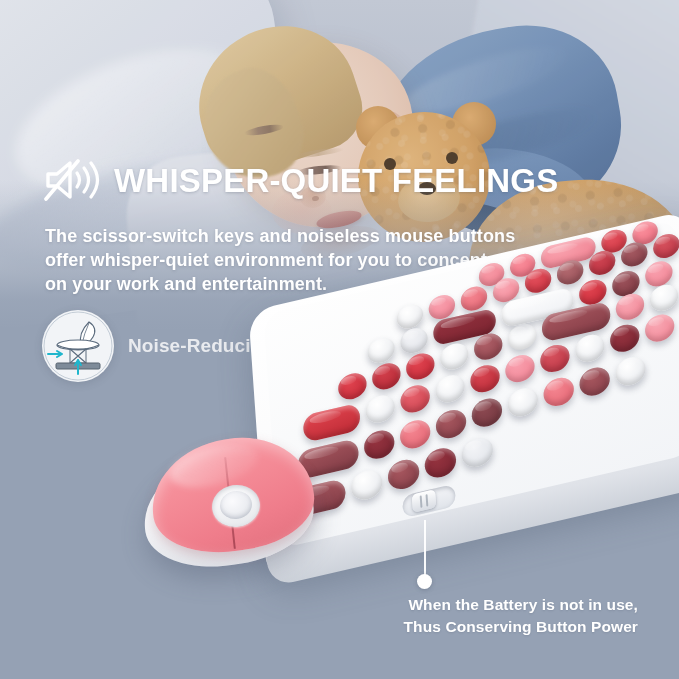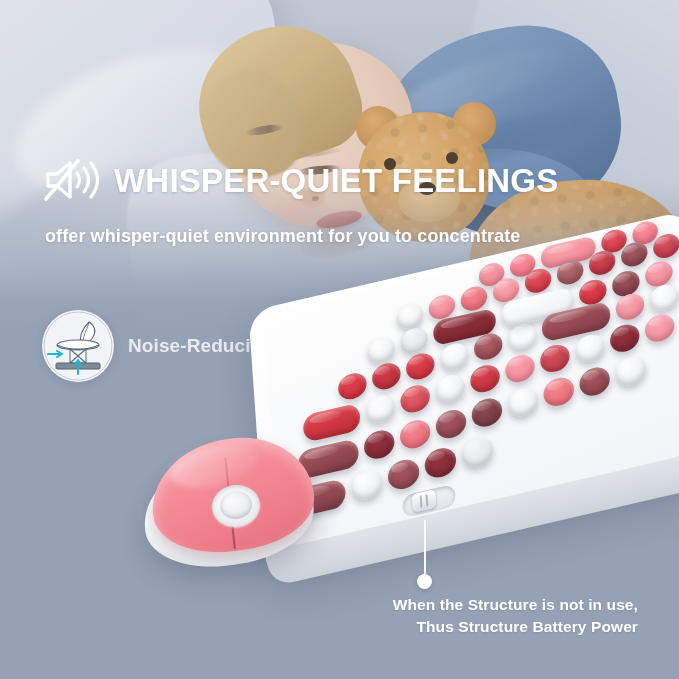--- a/index.html
+++ b/index.html
@@ -404,21 +404,23 @@
       <path d="M4 16 h9 L26 5 v34 L13 28 H4 Z" fill="none" stroke="#ffffff" stroke-width="3.4" stroke-linejoin="round" stroke-linecap="round"></path>
       <path d="M33 15 q5 7 0 14" fill="none" stroke="#ffffff" stroke-width="3.2" stroke-linecap="round"></path>
       <path d="M40 10 q9 12 0 24" fill="none" stroke="#ffffff" stroke-width="3.2" stroke-linecap="round"></path>
       <path d="M47 5 q13 17 0 34" fill="none" stroke="#ffffff" stroke-width="3.2" stroke-linecap="round"></path>
       <line x1="2" y1="41" x2="34" y2="3" stroke="#ffffff" stroke-width="3.6" stroke-linecap="round"></line>
     </svg>
     <div class="headline-text">WHISPER-QUIET FEELINGS</div>
   </div>
 
   <div class="body-copy">
+    <div>The scissor-switch keys and noiseless mouse buttons</div>
     <div>offer whisper-quiet environment for you to concentrate</div>
+    <div>on your work and entertainment.</div>
   </div>
 
   <div class="feature">
     <div class="feature-circle">
       <svg viewBox="0 0 72 72" width="72" height="72">
         <circle cx="36" cy="36" r="34" fill="#f2f4f7" stroke="#c3ccd6" stroke-width="1"></circle>
 
         <path d="M47 12 q9 6 4 15 q-4 7 -12 8 q-3 -12 8 -23 Z" fill="#ffffff" stroke="#5b6b7d" stroke-width="1.1"></path>
         <path d="M47 13 q-5 11 -7 21" fill="none" stroke="#5b6b7d" stroke-width=".8"></path>
 
@@ -519,17 +521,17 @@
     <div class="mouse-split"></div>
     <div class="mouse-wheel-ring"></div>
     <div class="mouse-wheel"></div>
     <div class="mouse-brand"></div>
   </div>
 
   <div class="callout-line"></div>
   <div class="callout-dot"></div>
 
   <div class="bottom-caption">
-    <div>When the Structure is not in use,</div>
-    <div>Thus Structure Battery Power</div>
+    <div>When the Battery is not in use,</div>
+    <div>Thus Conserving Button Power</div>
   </div>
 
 </div>
 
 </body></html>

